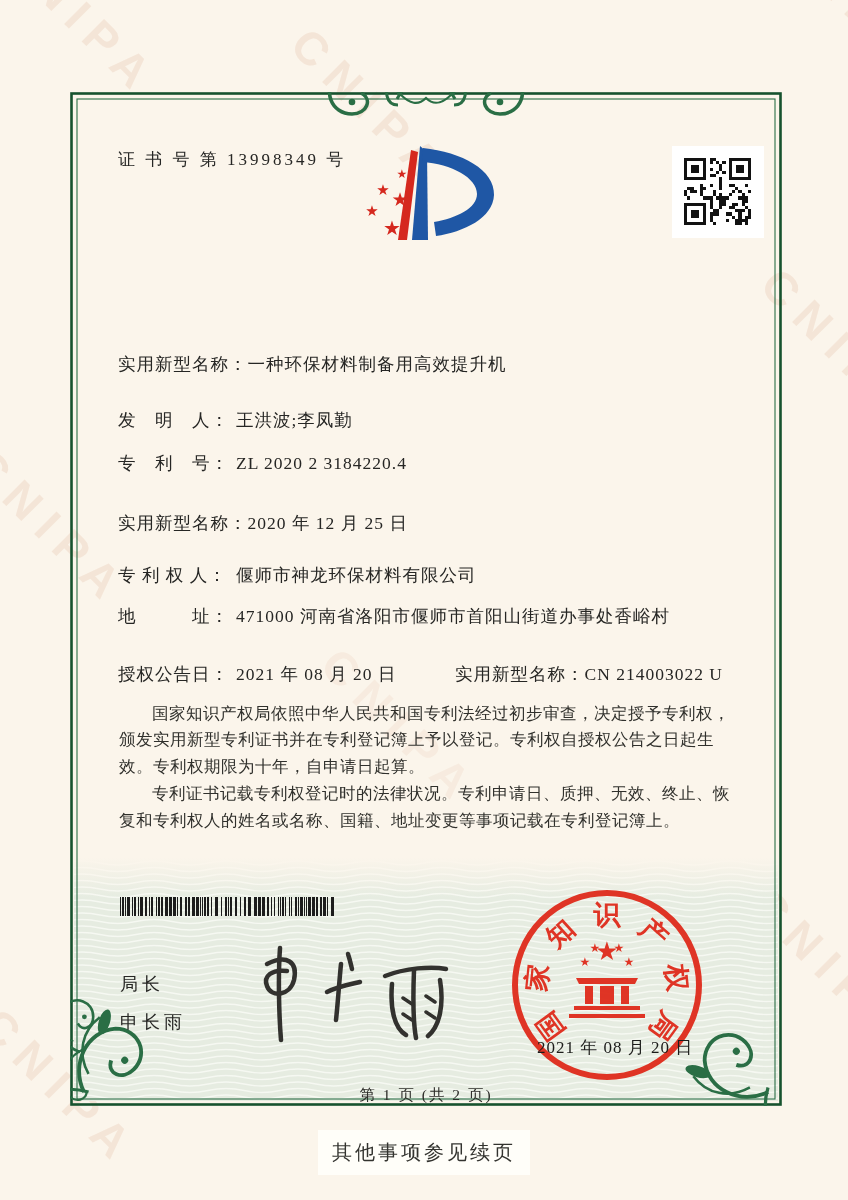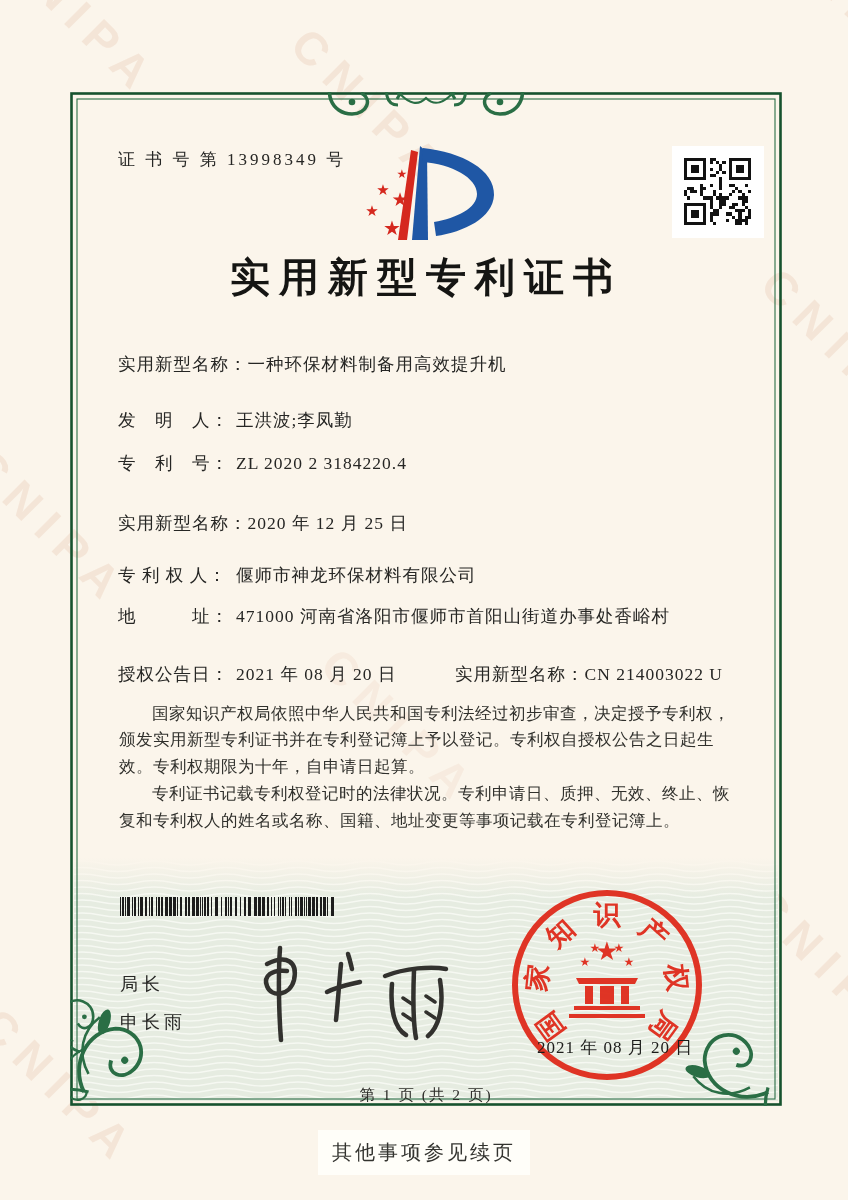--- a/index.html
+++ b/index.html
@@ -257,21 +257,20 @@
         <div class="m" style="left: 54.4px; top: 60.8px; width: 3.2px; height: 3.2px;"></div>
         <div class="m" style="left: 57.6px; top: 60.8px; width: 3.2px; height: 3.2px;"></div>
         <div class="m" style="left: 60.8px; top: 60.8px; width: 3.2px; height: 3.2px;"></div>
         <div class="m" style="left: 28.8px; top: 64px; width: 3.2px; height: 3.2px;"></div>
         <div class="m" style="left: 51.2px; top: 64px; width: 3.2px; height: 3.2px;"></div>
         <div class="m" style="left: 54.4px; top: 64px; width: 3.2px; height: 3.2px;"></div>
         <div class="m" style="left: 60.8px; top: 64px; width: 3.2px; height: 3.2px;"></div>
       </div>
   </div>
 
-  <div class="doc-title">实用新型专利证书</div>
 
   <div class="field-row" style="top:352px">
     <span class="flabel">实用新型名称：</span><span class="fvalue">一种环保材料制备用高效提升机</span>
   </div>
   <div class="field-row" style="top:408px">
     <span class="flabel">发　明　人：</span><span class="fvalue">王洪波;李凤勤</span>
   </div>
   <div class="field-row" style="top:451px">
     <span class="flabel">专　利　号：</span><span class="fvalue">ZL 2020 2 3184220.4</span>
   </div>

